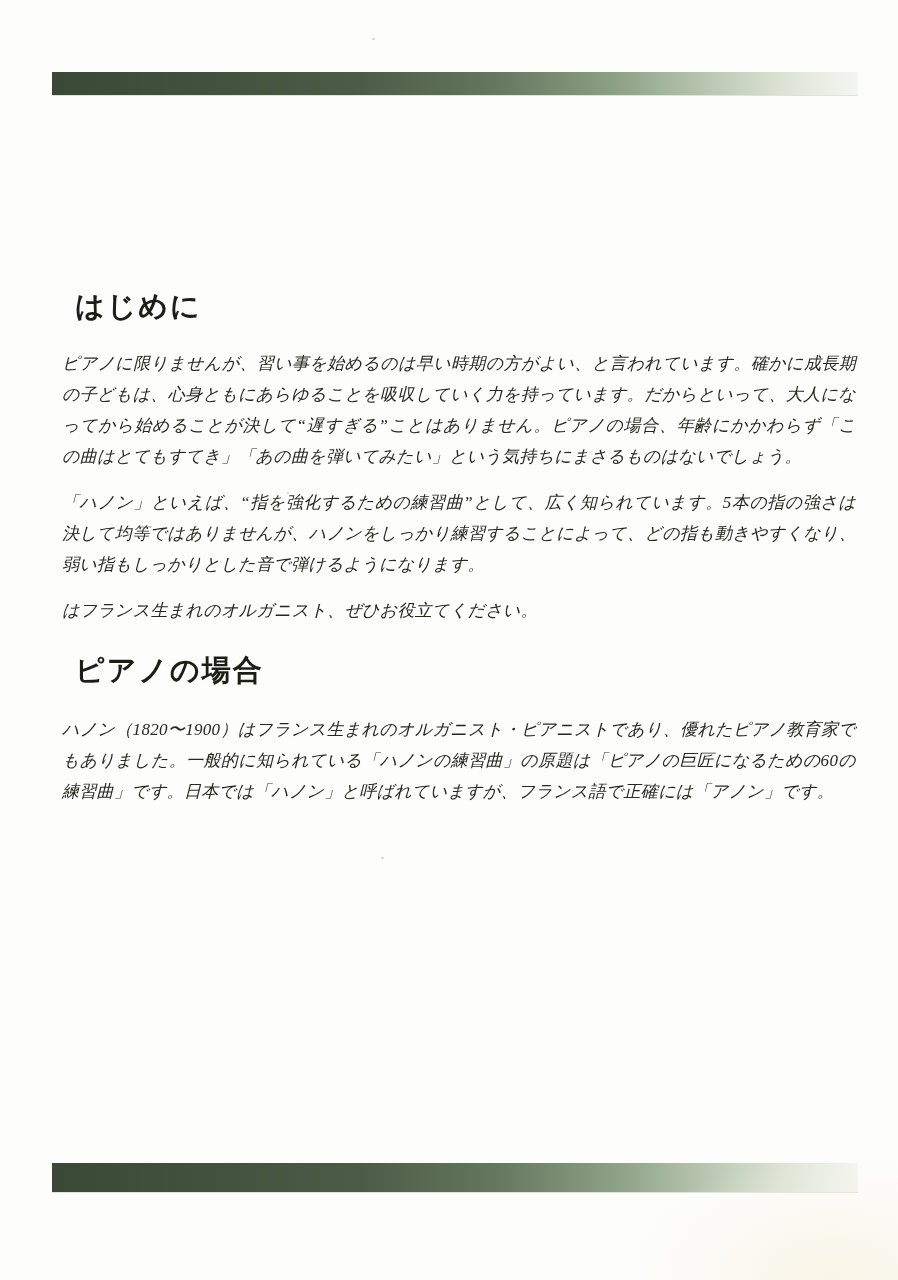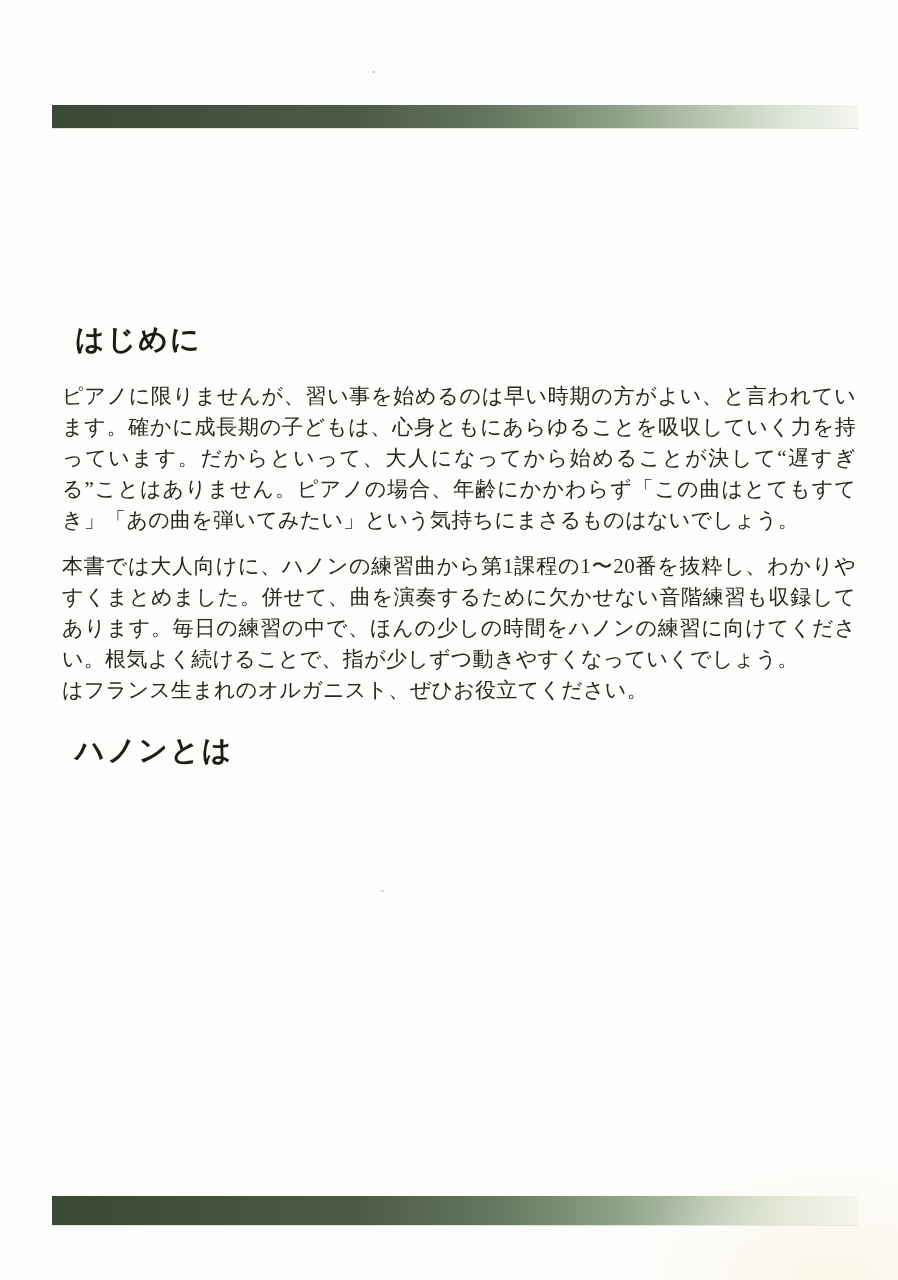--- a/index.html
+++ b/index.html
@@ -14,21 +14,20 @@
     width: 898px;
     height: 1280px;
     position: relative;
     overflow: hidden;
     background: var(--page-bg);
   }
   .page {
     position: absolute;
     inset: 0;
     background: var(--page-bg);
-    margin-top: 33px;
   }
   .accent-bar {
     position: absolute;
     left: 52px;
     width: 806px;
     background: linear-gradient(to right,
       #3a4936 0%,
       #42513d 18%,
       #4c5b46 38%,
       #65775e 55%,
@@ -59,27 +58,28 @@
     font-weight: bold;
     letter-spacing: 2px;
     color: #1c1e16;
     padding-left: 13px;
     line-height: 36px;
   }
   section.intro .heading { margin-bottom: 24px; }
   section.hanon { margin-top: 26px; }
   section.hanon .heading { margin-bottom: 26px; }
   p.body-par {
-    font-size: 21px;
+    font-size: 17px;
     line-height: 31px;
     text-align: justify;
     text-justify: inter-character;
     letter-spacing: 0.3px;
     margin-bottom: 15px;
     color: var(--text-color);
+    font-style: italic;
   }
   p.body-par.no-gap { margin-bottom: 0; }
   p.body-par.closing { margin-bottom: 15px; }
   
   .corner-tint {
     position: absolute;
     right: 0;
     bottom: 0;
     width: 260px;
     height: 120px;
@@ -104,26 +104,27 @@
 
 <div class="page">
 
   <div class="accent-bar top"></div>
 
   <main class="content">
 
     <section class="intro">
       <h1 class="heading">はじめに</h1>
       <p class="body-par">ピアノに限りませんが、習い事を始めるのは早い時期の方がよい、と言われています。確かに成長期の子どもは、心身ともにあらゆることを吸収していく力を持っています。だからといって、大人になってから始めることが決して“遅すぎる”ことはありません。ピアノの場合、年齢にかかわらず「この曲はとてもすてき」「あの曲を弾いてみたい」という気持ちにまさるものはないでしょう。</p>
-      <p class="body-par no-gap">本書では大人向けに、ハノンの練習曲から第1課程の1〜20番を抜粋し、わかりやすくまとめました。併せて、曲を演奏するために欠かせない音階練習も収録してあります。毎日の練習の中で、ほんの少しの時間をハノンの練習に向けてください。根気よく続けることで、指が少しずつ動きやすくなっていくでしょう。</p>
+      <p class="body-par">「ハノン」といえば、“指を強化するための練習曲”として、広く知られています。5本の指の強さは決して均等ではありませんが、ハノンをしっかり練習することによって、どの指も動きやすくなり、弱い指もしっかりとした音で弾けるようになります。</p>
       <p class="body-par closing">はフランス生まれのオルガニスト、ぜひお役立てください。</p>
     </section>
 
     <section class="hanon">
-      <h1 class="heading">ハノンとは</h1>
+      <h1 class="heading">ピアノの場合</h1>
+      <p class="body-par">ハノン（1820〜1900）はフランス生まれのオルガニスト・ピアニストであり、優れたピアノ教育家でもありました。一般的に知られている「ハノンの練習曲」の原題は「ピアノの巨匠になるための60の練習曲」です。日本では「ハノン」と呼ばれていますが、フランス語で正確には「アノン」です。</p>
     </section>
 
   </main>
 
   <div class="accent-bar bottom"></div>
 
   <div class="corner-tint"></div>
   <div class="speck s1"></div>
   <div class="speck s2"></div>
   <div class="speck s3"></div>

